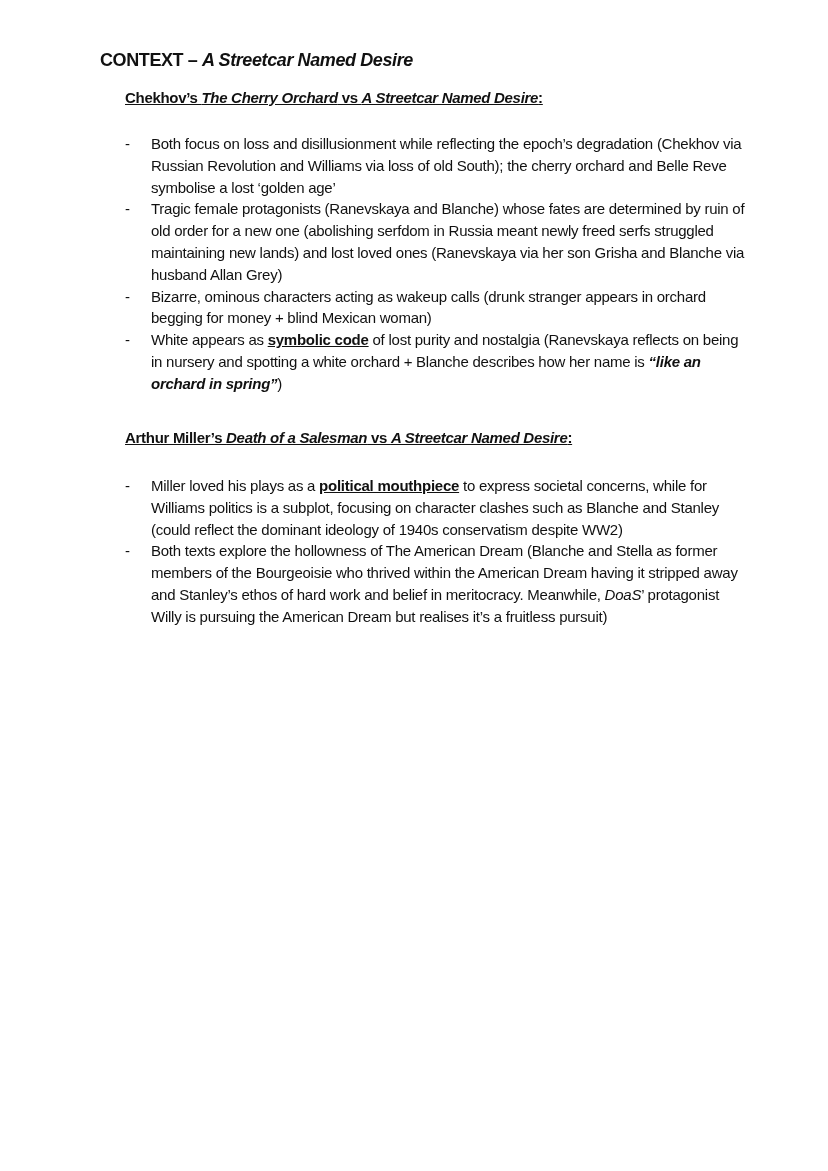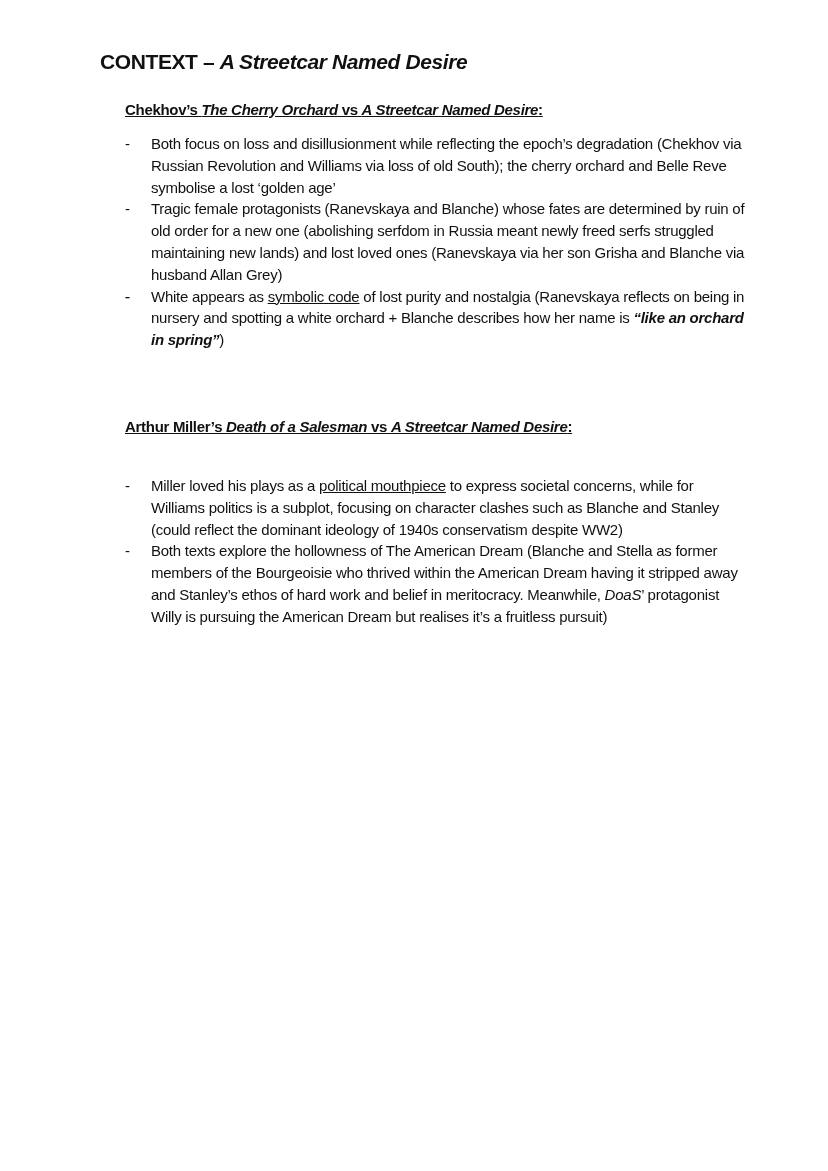--- a/index.html
+++ b/index.html
@@ -1,39 +1,39 @@
 <!DOCTYPE html>
 <html><head>
 <meta charset="utf-8">
 <style>
   html, body { margin:0; padding:0; background:#ffffff; }
   body { width:828px; height:1171px; position:relative; overflow:hidden;
          font-family:"Liberation Sans", sans-serif; color:#111; }
-  .title { position:absolute; left:100px; top:50px; font-size:21px; font-weight:bold; letter-spacing:-0.4px; }
+  .title { position:absolute; left:100px; top:50px; font-size:18px; font-weight:bold; letter-spacing:-0.4px; }
   .title i { font-style:italic; }
   .section-heading { position:absolute; left:125px; font-size:15px; font-weight:bold; text-decoration:underline; letter-spacing:-0.3px; }
   .section-heading i { font-style:italic; }
   ul.bullets { position:absolute; left:125px; width:620px; margin:0; padding:0; list-style:none; font-size:15px; line-height:21.8px; letter-spacing:-0.25px; }
   ul.bullets li { position:relative; padding-left:26px; }
   ul.bullets li .dash { position:absolute; left:0; top:0; }
-  .kw { font-weight:normal; text-decoration:underline; }
+  .kw { font-weight:bold; text-decoration:underline; }
   .quote { font-weight:bold; font-style:italic; }
 </style>
 </head>
 <body>
 
 <div class="title"><span>CONTEXT – </span><i>A Streetcar Named Desire</i></div>
 
-<div class="section-heading" style="top:101px;"><span>Chekhov’s </span><i>The Cherry Orchard</i><span> vs </span><i>A Streetcar Named Desire</i><span>:</span></div>
+<div class="section-heading" style="top:89px;"><span>Chekhov’s </span><i>The Cherry Orchard</i><span> vs </span><i>A Streetcar Named Desire</i><span>:</span></div>
 
 <ul class="bullets" style="top:133px;">
   <li><span class="dash">-</span><span>Both focus on loss and disillusionment while reflecting the epoch’s degradation (Chekhov via Russian Revolution and Williams via loss of old South); the cherry orchard and Belle Reve symbolise a lost ‘golden age’</span></li>
   <li><span class="dash">-</span><span>Tragic female protagonists (Ranevskaya and Blanche) whose fates are determined by ruin of old order for a new one (abolishing serfdom in Russia meant newly freed serfs struggled maintaining new lands) and lost loved ones (Ranevskaya via her son Grisha and Blanche via husband Allan Grey)</span></li>
-  <li><span class="dash">-</span></li>
+  <li><span class="dash">-</span><span>Bizarre, ominous characters acting as wakeup calls (drunk stranger appears in orchard begging for money + blind Mexican woman)</span></li>
   <li><span class="dash">-</span><span>White appears as </span><span class="kw">symbolic code</span><span> of lost purity and nostalgia (Ranevskaya reflects on being in nursery and spotting a white orchard + Blanche describes how her name is </span><span class="quote">“like an orchard in spring”</span><span>)</span></li>
 </ul>
 
-<div class="section-heading" style="top:418px;"><span>Arthur Miller’s </span><i>Death of a Salesman</i><span> vs </span><i>A Streetcar Named Desire</i><span>:</span></div>
+<div class="section-heading" style="top:429px;"><span>Arthur Miller’s </span><i>Death of a Salesman</i><span> vs </span><i>A Streetcar Named Desire</i><span>:</span></div>
 
 <ul class="bullets" style="top:475px;">
   <li><span class="dash">-</span><span>Miller loved his plays as a </span><span class="kw">political mouthpiece</span><span> to express societal concerns, while for Williams politics is a subplot, focusing on character clashes such as Blanche and Stanley (could reflect the dominant ideology of 1940s conservatism despite WW2)</span></li>
   <li><span class="dash">-</span><span>Both texts explore the hollowness of The American Dream (Blanche and Stella as former members of the Bourgeoisie who thrived within the American Dream having it stripped away and Stanley’s ethos of hard work and belief in meritocracy. Meanwhile, </span><i>DoaS</i><span>’ protagonist Willy is pursuing the American Dream but realises it’s a fruitless pursuit)</span></li>
 </ul>
 
 </body></html>

